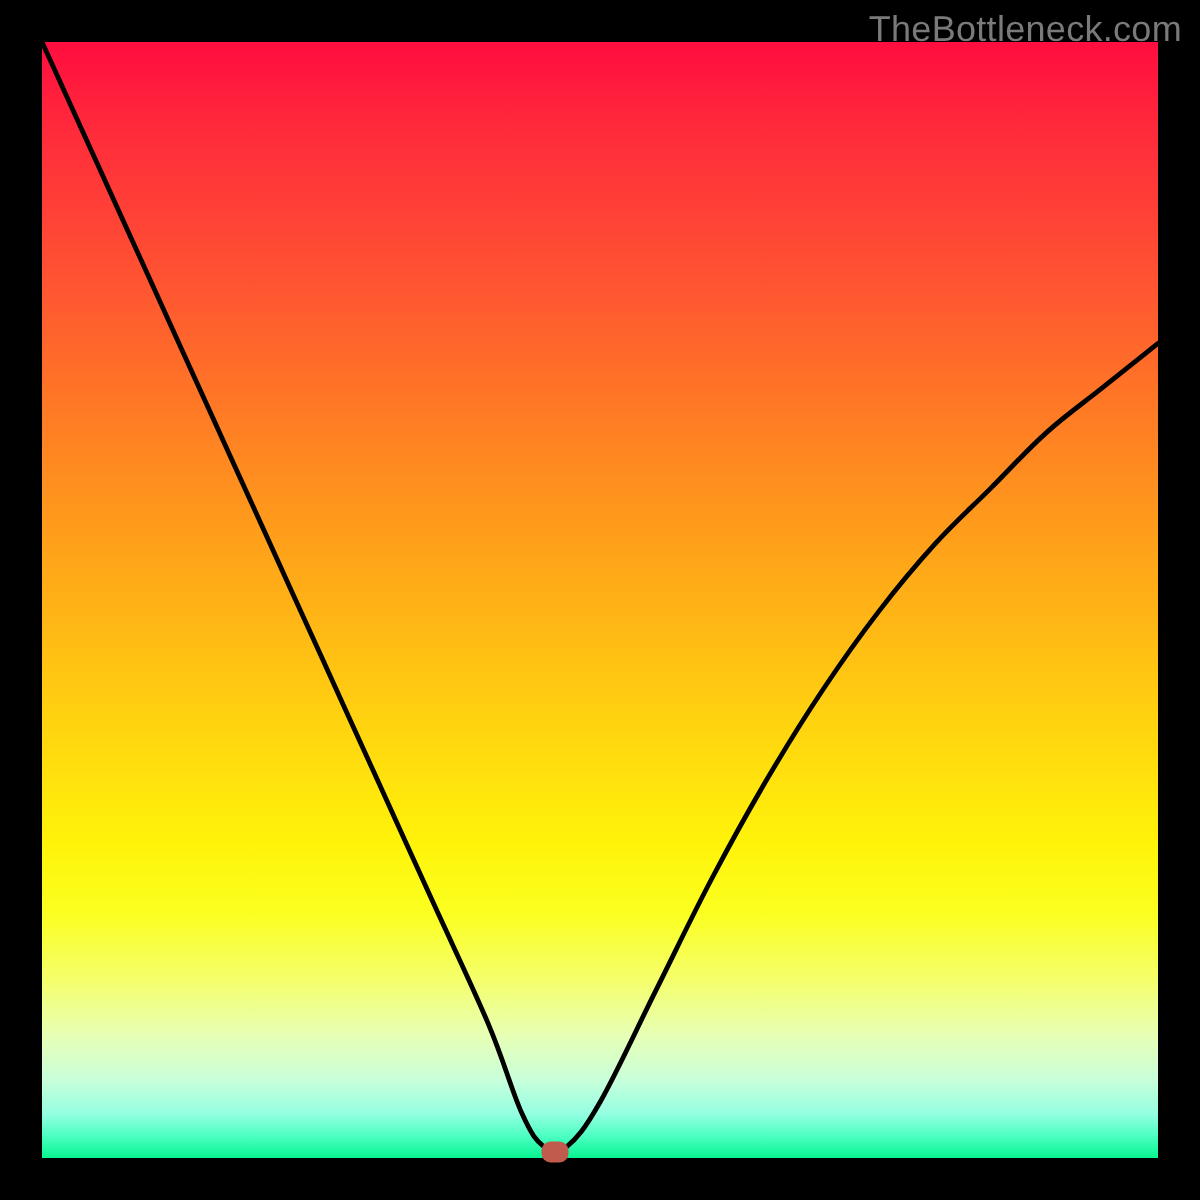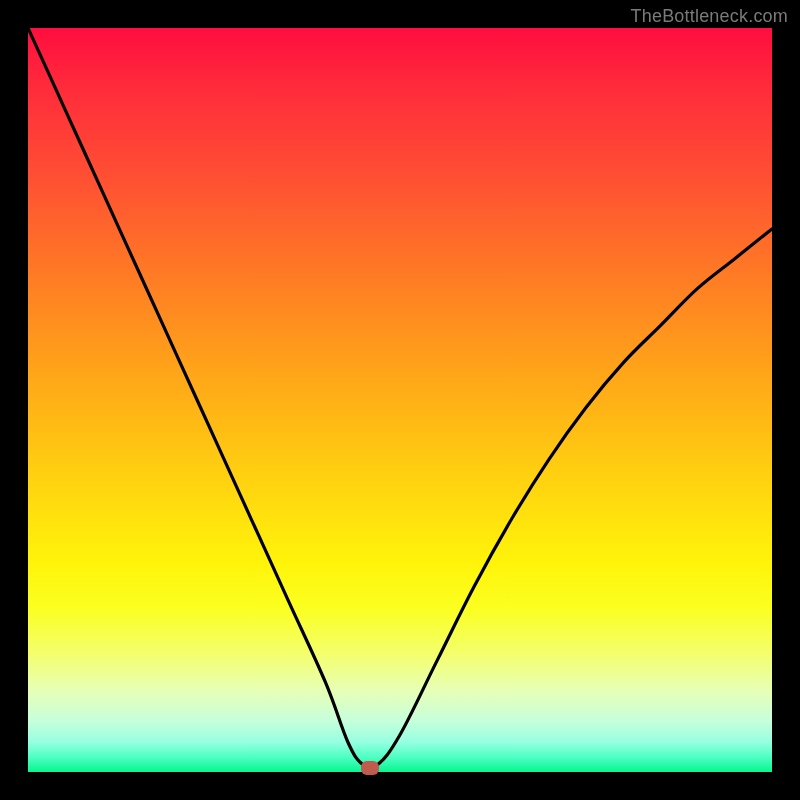--- a/index.html
+++ b/index.html
@@ -38,21 +38,21 @@
       #95ffe1 96%,
       #4effc3 98%,
       #07f590 100%
     );
   }
   .watermark {
     position: absolute;
     top: 6px;
     right: 12px;
     color: #7a7a7a;
-    font-size: 18px;
+    font-size: 24px;
     letter-spacing: 0.2px;
     font-weight: 500;
     user-select: none;
   }
   svg.curve {
     position: absolute;
     left: 0;
     top: 0;
     width: 744px;
     height: 744px;

